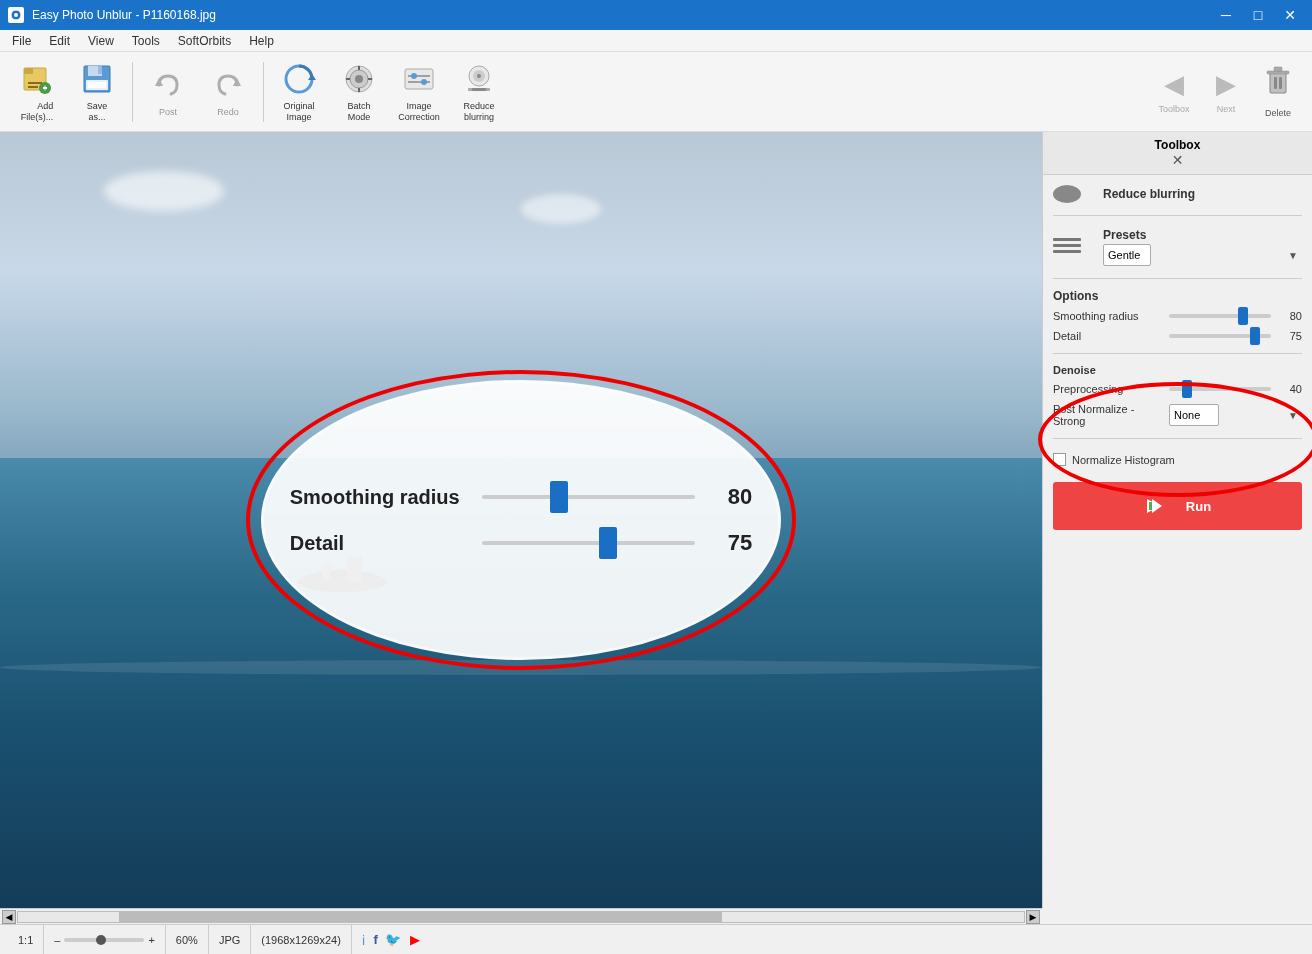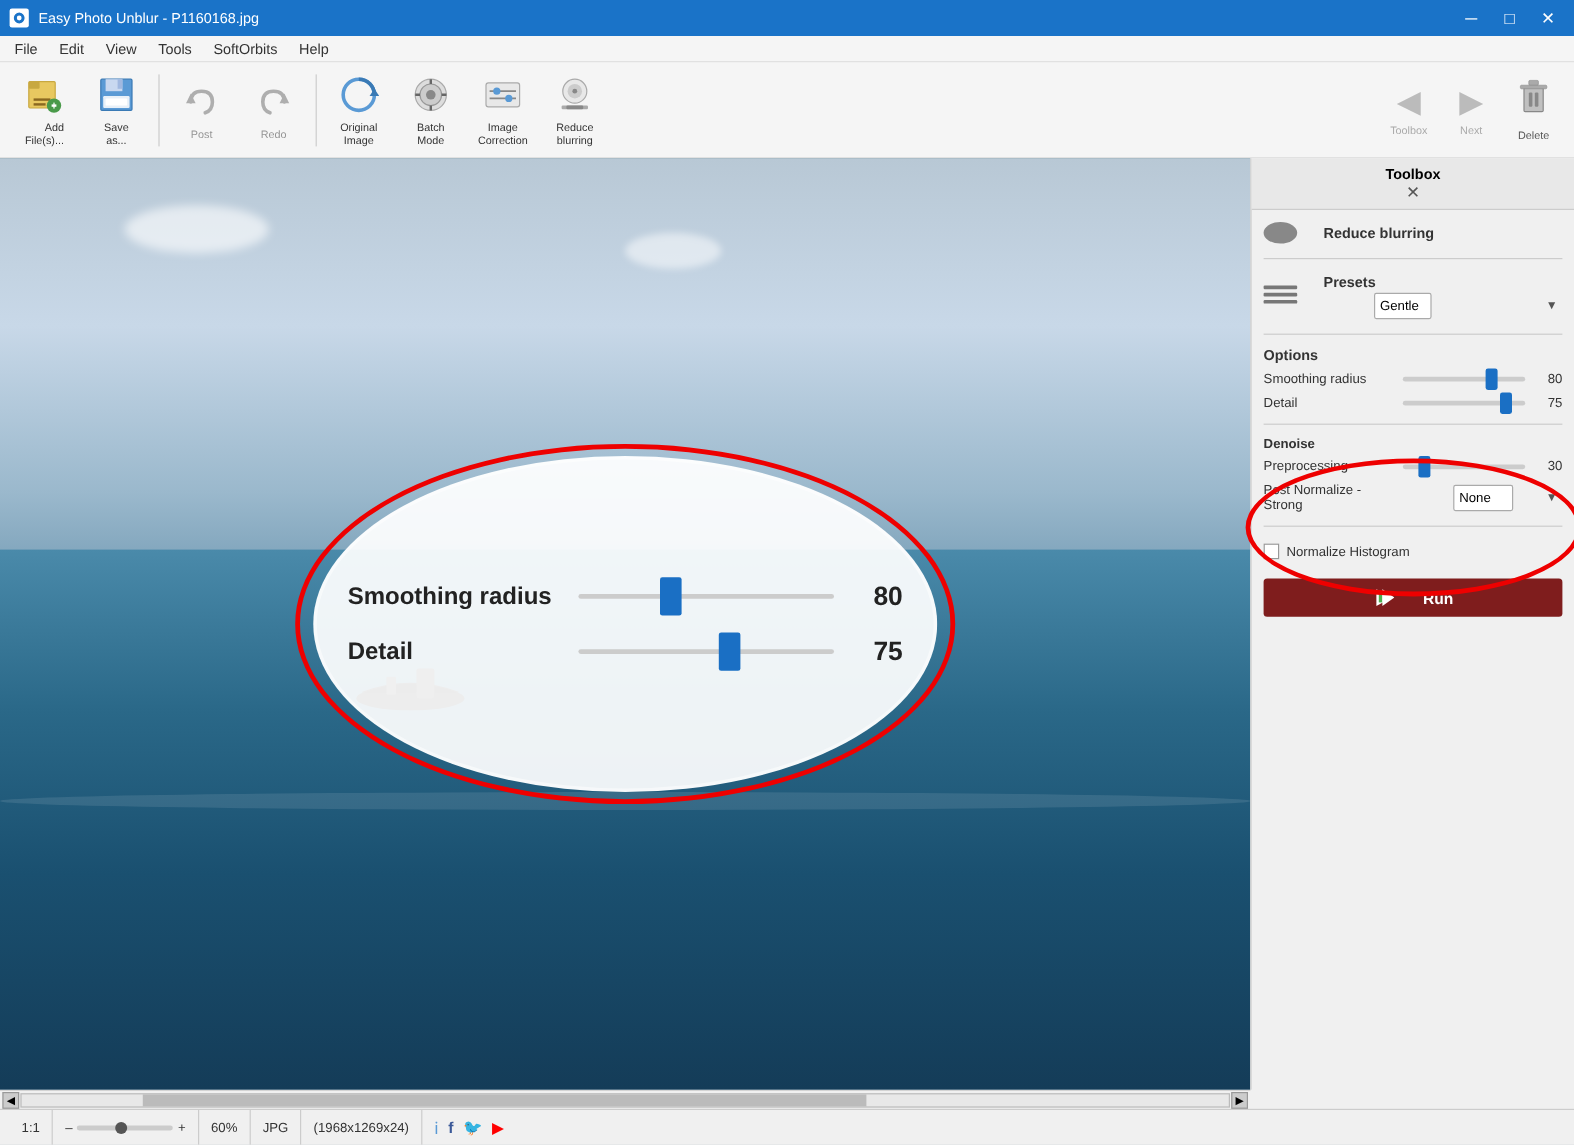--- a/index.html
+++ b/index.html
@@ -320,21 +320,20 @@
       background: white;
       font-size: 11px;
       padding: 0 4px;
       border-radius: 2px;
       cursor: pointer;
       appearance: none;
     }
     .tb-select-wrapper {
       flex: 1;
       position: relative;
-      margin-left: 42px;
     }
     .tb-select-arrow {
       position: absolute;
       right: 4px;
       top: 50%;
       transform: translateY(-50%);
       pointer-events: none;
       font-size: 10px;
       color: #555;
     }
@@ -354,24 +353,24 @@
       height: 13px;
       border: 1px solid #999;
       background: white;
       flex-shrink: 0;
     }
     .tb-checkbox-label {
       font-size: 11px;
       color: #333;
     }
     .run-btn {
-      background: #7f1d1d;
+      background: #ef4444;
       color: white;
       border: none;
-      height: 32px;
+      height: 48px;
       border-radius: 3px;
       cursor: pointer;
       font-size: 13px;
       font-weight: 600;
       display: flex;
       align-items: center;
       justify-content: center;
       gap: 24px;
       margin-top: 6px;
     }
@@ -721,21 +720,21 @@
 
       <div class="tb-divider"></div>
 
       <span class="tb-label" style="font-size:11px;font-weight:600;color:#333;">Denoise</span>
 
       <div class="tb-slider-row">
         <span class="tb-slider-label">Preprocessing</span>
         <div class="tb-slider-track">
           <div class="tb-slider-thumb" style="left: 13%;"></div>
         </div>
-        <span class="tb-slider-val">30</span>
+        <span class="tb-slider-val">40</span>
       </div>
 
 
       <div class="tb-slider-row">
         <span class="tb-slider-label">Post Normalize - Strong</span>
         <div class="tb-select-wrapper" style="flex:1;">
           <select class="tb-select">
             <option>None</option>
             <option>Light</option>
             <option>Medium</option>

